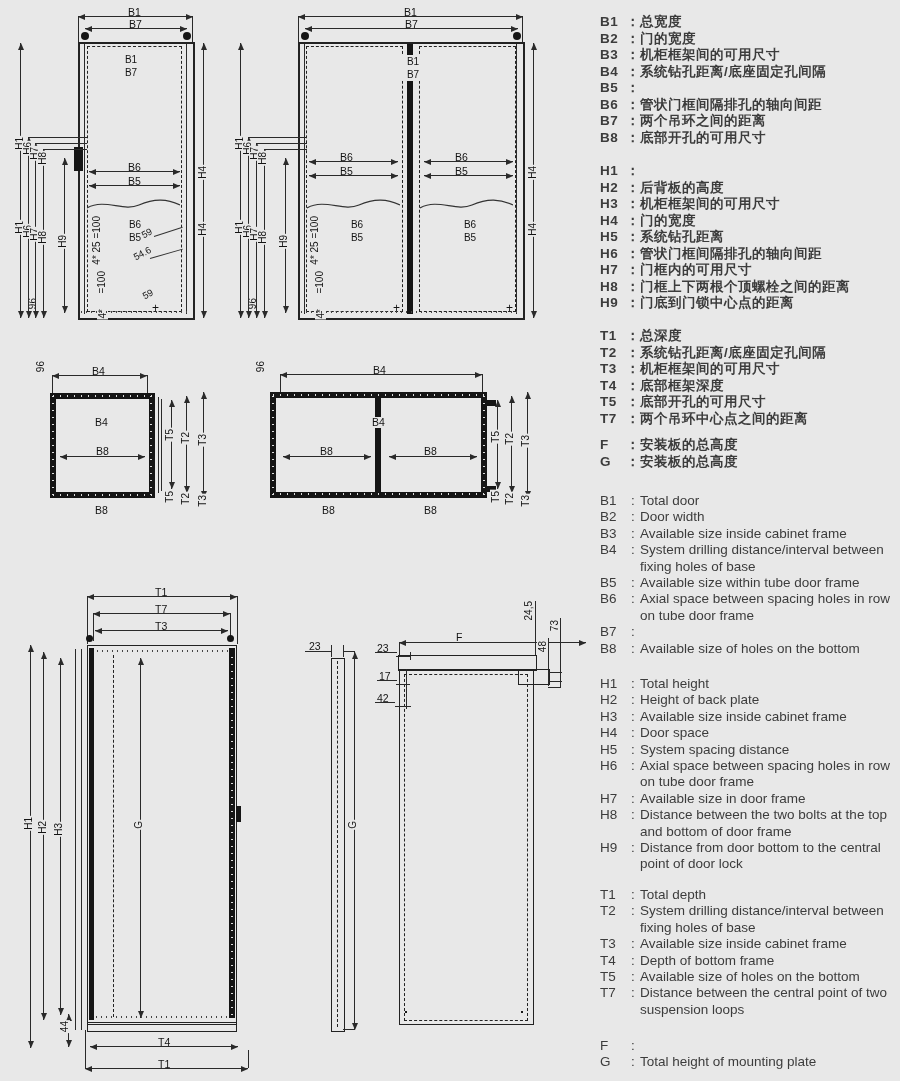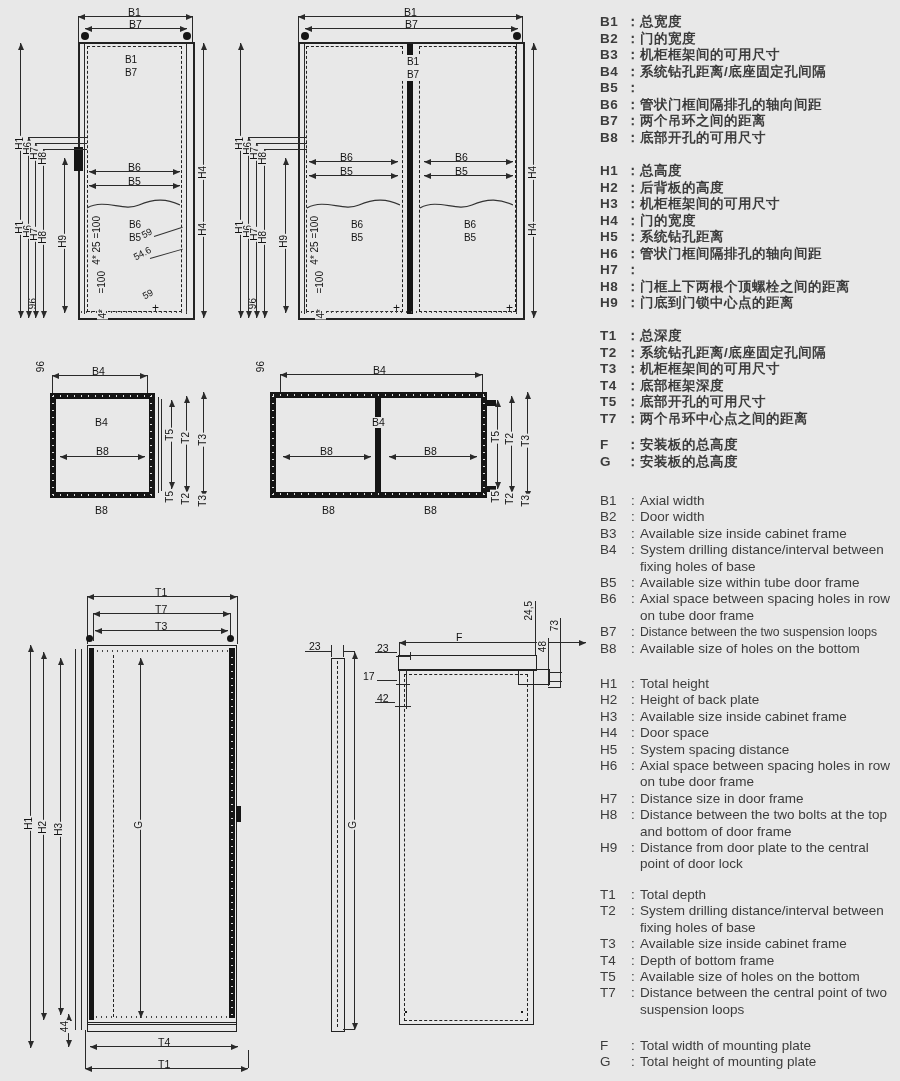--- a/index.html
+++ b/index.html
@@ -296,21 +296,21 @@
     <div class="lab" style="left:377px;top:643px">23</div>
     <div class="lh" style="left:375px;top:652px;width:22px"></div>
     <div class="lh" style="left:396px;top:656px;width:14px"></div>
     <div class="lv" style="left:410px;top:652px;height:8px"></div>
     <div class="sol" style="left:398px;top:655px;width:137px;height:14px;border-width:1.4px"></div>
     <div class="sol" style="left:399px;top:669px;width:133px;height:354px;border-width:1.4px"></div>
     <div class="dashr" style="left:404px;top:674px;width:122px;height:345px"></div>
     <div class="sol" style="left:518px;top:669px;width:30px;height:14px;border-width:1.4px"></div>
     <div class="lh" style="left:548px;top:672px;width:14px"></div>
     <div class="lh" style="left:548px;top:681px;width:14px"></div>
-    <div class="lab" style="left:363px;top:671px">17</div>
+    <div class="lab" style="left:379px;top:671px">17</div>
     <div class="lh" style="left:377px;top:680px;width:20px"></div>
     <div class="lh" style="left:396px;top:684px;width:14px"></div>
     <div class="lab" style="left:377px;top:693px">42</div>
     <div class="lh" style="left:375px;top:702px;width:20px"></div>
     <div class="lh" style="left:395px;top:706px;width:16px"></div>
     <div class="lv" style="left:406px;top:669px;height:40px"></div>
     <div class="vlab" style="left:523px;top:600px">24,5</div>
     <div class="lv" style="left:535px;top:601px;height:54px"></div>
     <div class="vlab" style="left:549px;top:619px">73</div>
     <div class="lv" style="left:560px;top:618px;height:70px"></div>
@@ -360,21 +360,20 @@
         <span class="lkey">B8</span>
         <span class="lsep">：</span>
         <span class="ltxt">底部开孔的可用尺寸</span>
       </div>
   </div>
 
   <div class="leg cn" style="top:163px">
     <div class="lrow">
         <span class="lkey">H1</span>
         <span class="lsep">：</span>
-        <span class="ltxt">总高度</span>
       </div>
     <div class="lrow">
         <span class="lkey">H2</span>
         <span class="lsep">：</span>
         <span class="ltxt">后背板的高度</span>
       </div>
     <div class="lrow">
         <span class="lkey">H3</span>
         <span class="lsep">：</span>
         <span class="ltxt">机柜框架间的可用尺寸</span>
@@ -390,20 +389,21 @@
         <span class="ltxt">系统钻孔距离</span>
       </div>
     <div class="lrow">
         <span class="lkey">H6</span>
         <span class="lsep">：</span>
         <span class="ltxt">管状门框间隔排孔的轴向间距</span>
       </div>
     <div class="lrow">
         <span class="lkey">H7</span>
         <span class="lsep">：</span>
+        <span class="ltxt">门框内的可用尺寸</span>
       </div>
     <div class="lrow">
         <span class="lkey">H8</span>
         <span class="lsep">：</span>
         <span class="ltxt">门框上下两根个顶螺栓之间的距离</span>
       </div>
     <div class="lrow">
         <span class="lkey">H9</span>
         <span class="lsep">：</span>
         <span class="ltxt">门底到门锁中心点的距离</span>
@@ -453,21 +453,21 @@
         <span class="lkey">G</span>
         <span class="lsep">：</span>
         <span class="ltxt">安装板的总高度</span>
       </div>
   </div>
 
   <div class="leg en" style="top:493px">
     <div class="lrow">
         <span class="lkey">B1</span>
         <span class="lsep">:</span>
-        <span class="ltxt">Axial width</span>
+        <span class="ltxt">Total door</span>
       </div>
     <div class="lrow">
         <span class="lkey">B2</span>
         <span class="lsep">:</span>
         <span class="ltxt">Door width</span>
       </div>
     <div class="lrow">
         <span class="lkey">B3</span>
         <span class="lsep">:</span>
         <span class="ltxt">Available size inside cabinet frame</span>
@@ -483,21 +483,20 @@
         <span class="ltxt">Available size within tube door frame</span>
       </div>
     <div class="lrow">
         <span class="lkey">B6</span>
         <span class="lsep">:</span>
         <span class="ltxt">Axial space between spacing holes in row on tube door frame</span>
       </div>
     <div class="lrow tight">
         <span class="lkey">B7</span>
         <span class="lsep">:</span>
-        <span class="ltxt">Distance between the two suspension loops</span>
       </div>
     <div class="lrow">
         <span class="lkey">B8</span>
         <span class="lsep">:</span>
         <span class="ltxt">Available size of holes on the bottom</span>
       </div>
   </div>
 
   <div class="leg en" style="top:676px">
     <div class="lrow">
@@ -526,31 +525,31 @@
         <span class="ltxt">System spacing distance</span>
       </div>
     <div class="lrow">
         <span class="lkey">H6</span>
         <span class="lsep">:</span>
         <span class="ltxt">Axial space between spacing holes in row on tube door frame</span>
       </div>
     <div class="lrow">
         <span class="lkey">H7</span>
         <span class="lsep">:</span>
-        <span class="ltxt">Distance size in door frame</span>
+        <span class="ltxt">Available size in door frame</span>
       </div>
     <div class="lrow">
         <span class="lkey">H8</span>
         <span class="lsep">:</span>
         <span class="ltxt">Distance between the two bolts at the top and bottom of door frame</span>
       </div>
     <div class="lrow">
         <span class="lkey">H9</span>
         <span class="lsep">:</span>
-        <span class="ltxt">Distance from door plate to the central point of door lock</span>
+        <span class="ltxt">Distance from door bottom to the central point of door lock</span>
       </div>
   </div>
 
   <div class="leg en" style="top:887px">
     <div class="lrow">
         <span class="lkey">T1</span>
         <span class="lsep">:</span>
         <span class="ltxt">Total depth</span>
       </div>
     <div class="lrow">
@@ -577,21 +576,20 @@
         <span class="lkey">T7</span>
         <span class="lsep">:</span>
         <span class="ltxt">Distance between the central point of two suspension loops</span>
       </div>
   </div>
 
   <div class="leg en" style="top:1038px">
     <div class="lrow">
         <span class="lkey">F</span>
         <span class="lsep">:</span>
-        <span class="ltxt">Total width of mounting plate</span>
       </div>
     <div class="lrow">
         <span class="lkey">G</span>
         <span class="lsep">:</span>
         <span class="ltxt">Total height of mounting plate</span>
       </div>
   </div>
 
 </div>
 

